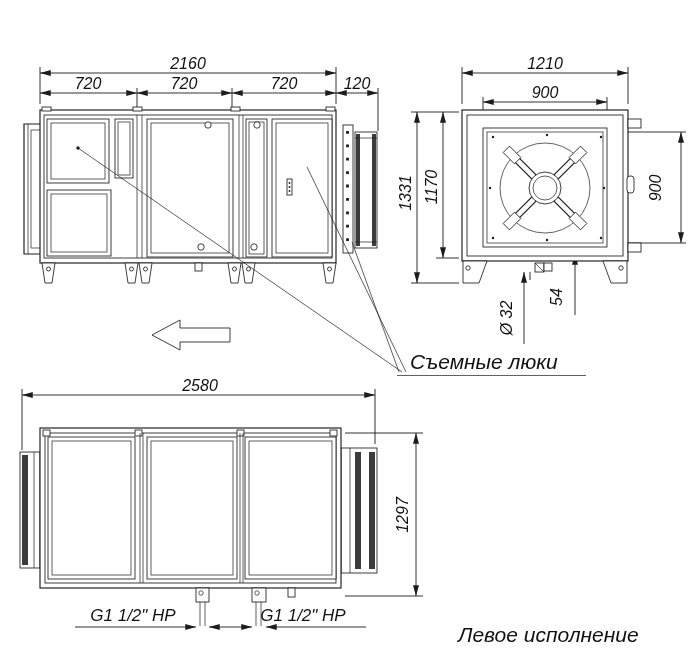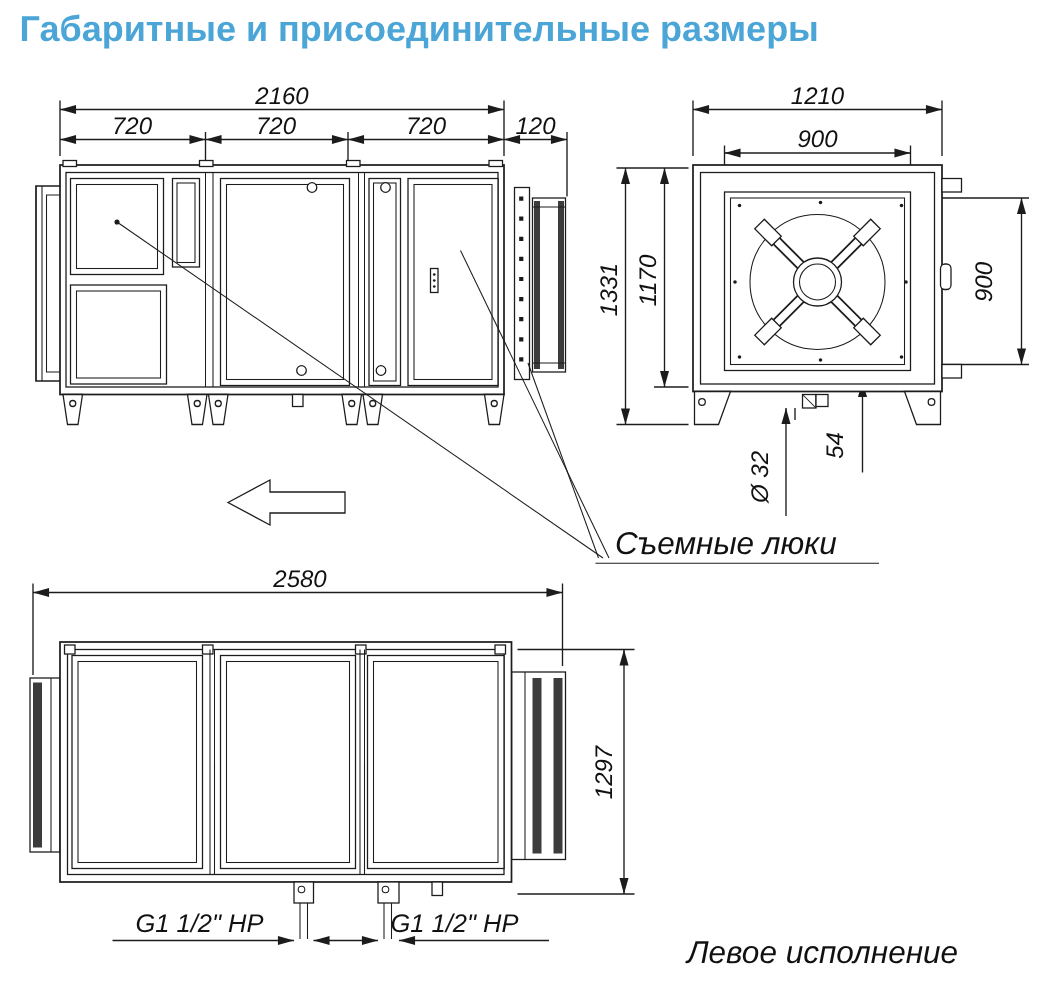--- a/index.html
+++ b/index.html
@@ -16,21 +16,20 @@
   .dim{fill:none;stroke:#1c1c1c;stroke-width:0.9;}
   .dot{fill:#1c1c1c;}
   .dimt{font-family:"Liberation Sans",sans-serif;font-style:italic;font-size:16px;fill:#111;}
   .pip{font-family:"Liberation Sans",sans-serif;font-style:italic;font-size:17px;fill:#111;}
   .ann{font-family:"Liberation Sans",sans-serif;font-style:italic;font-size:21px;fill:#111;}
 </style>
 </head>
 <body>
 
 <div class="page">
-  <div class="title">Габаритные и присоединительные размеры</div>
 
   <svg width="698" height="663" viewBox="0 0 698 663">
     <defs>
       <marker id="arr" viewBox="0 0 12 8" refX="11.5" refY="4" markerWidth="13" markerHeight="9" orient="auto-start-reverse">
         <path d="M0.5,0.9 L11.5,4 L0.5,7.1 Z" fill="#1c1c1c"></path>
       </marker>
     </defs>
 
     <g>
       <g class="dim">

